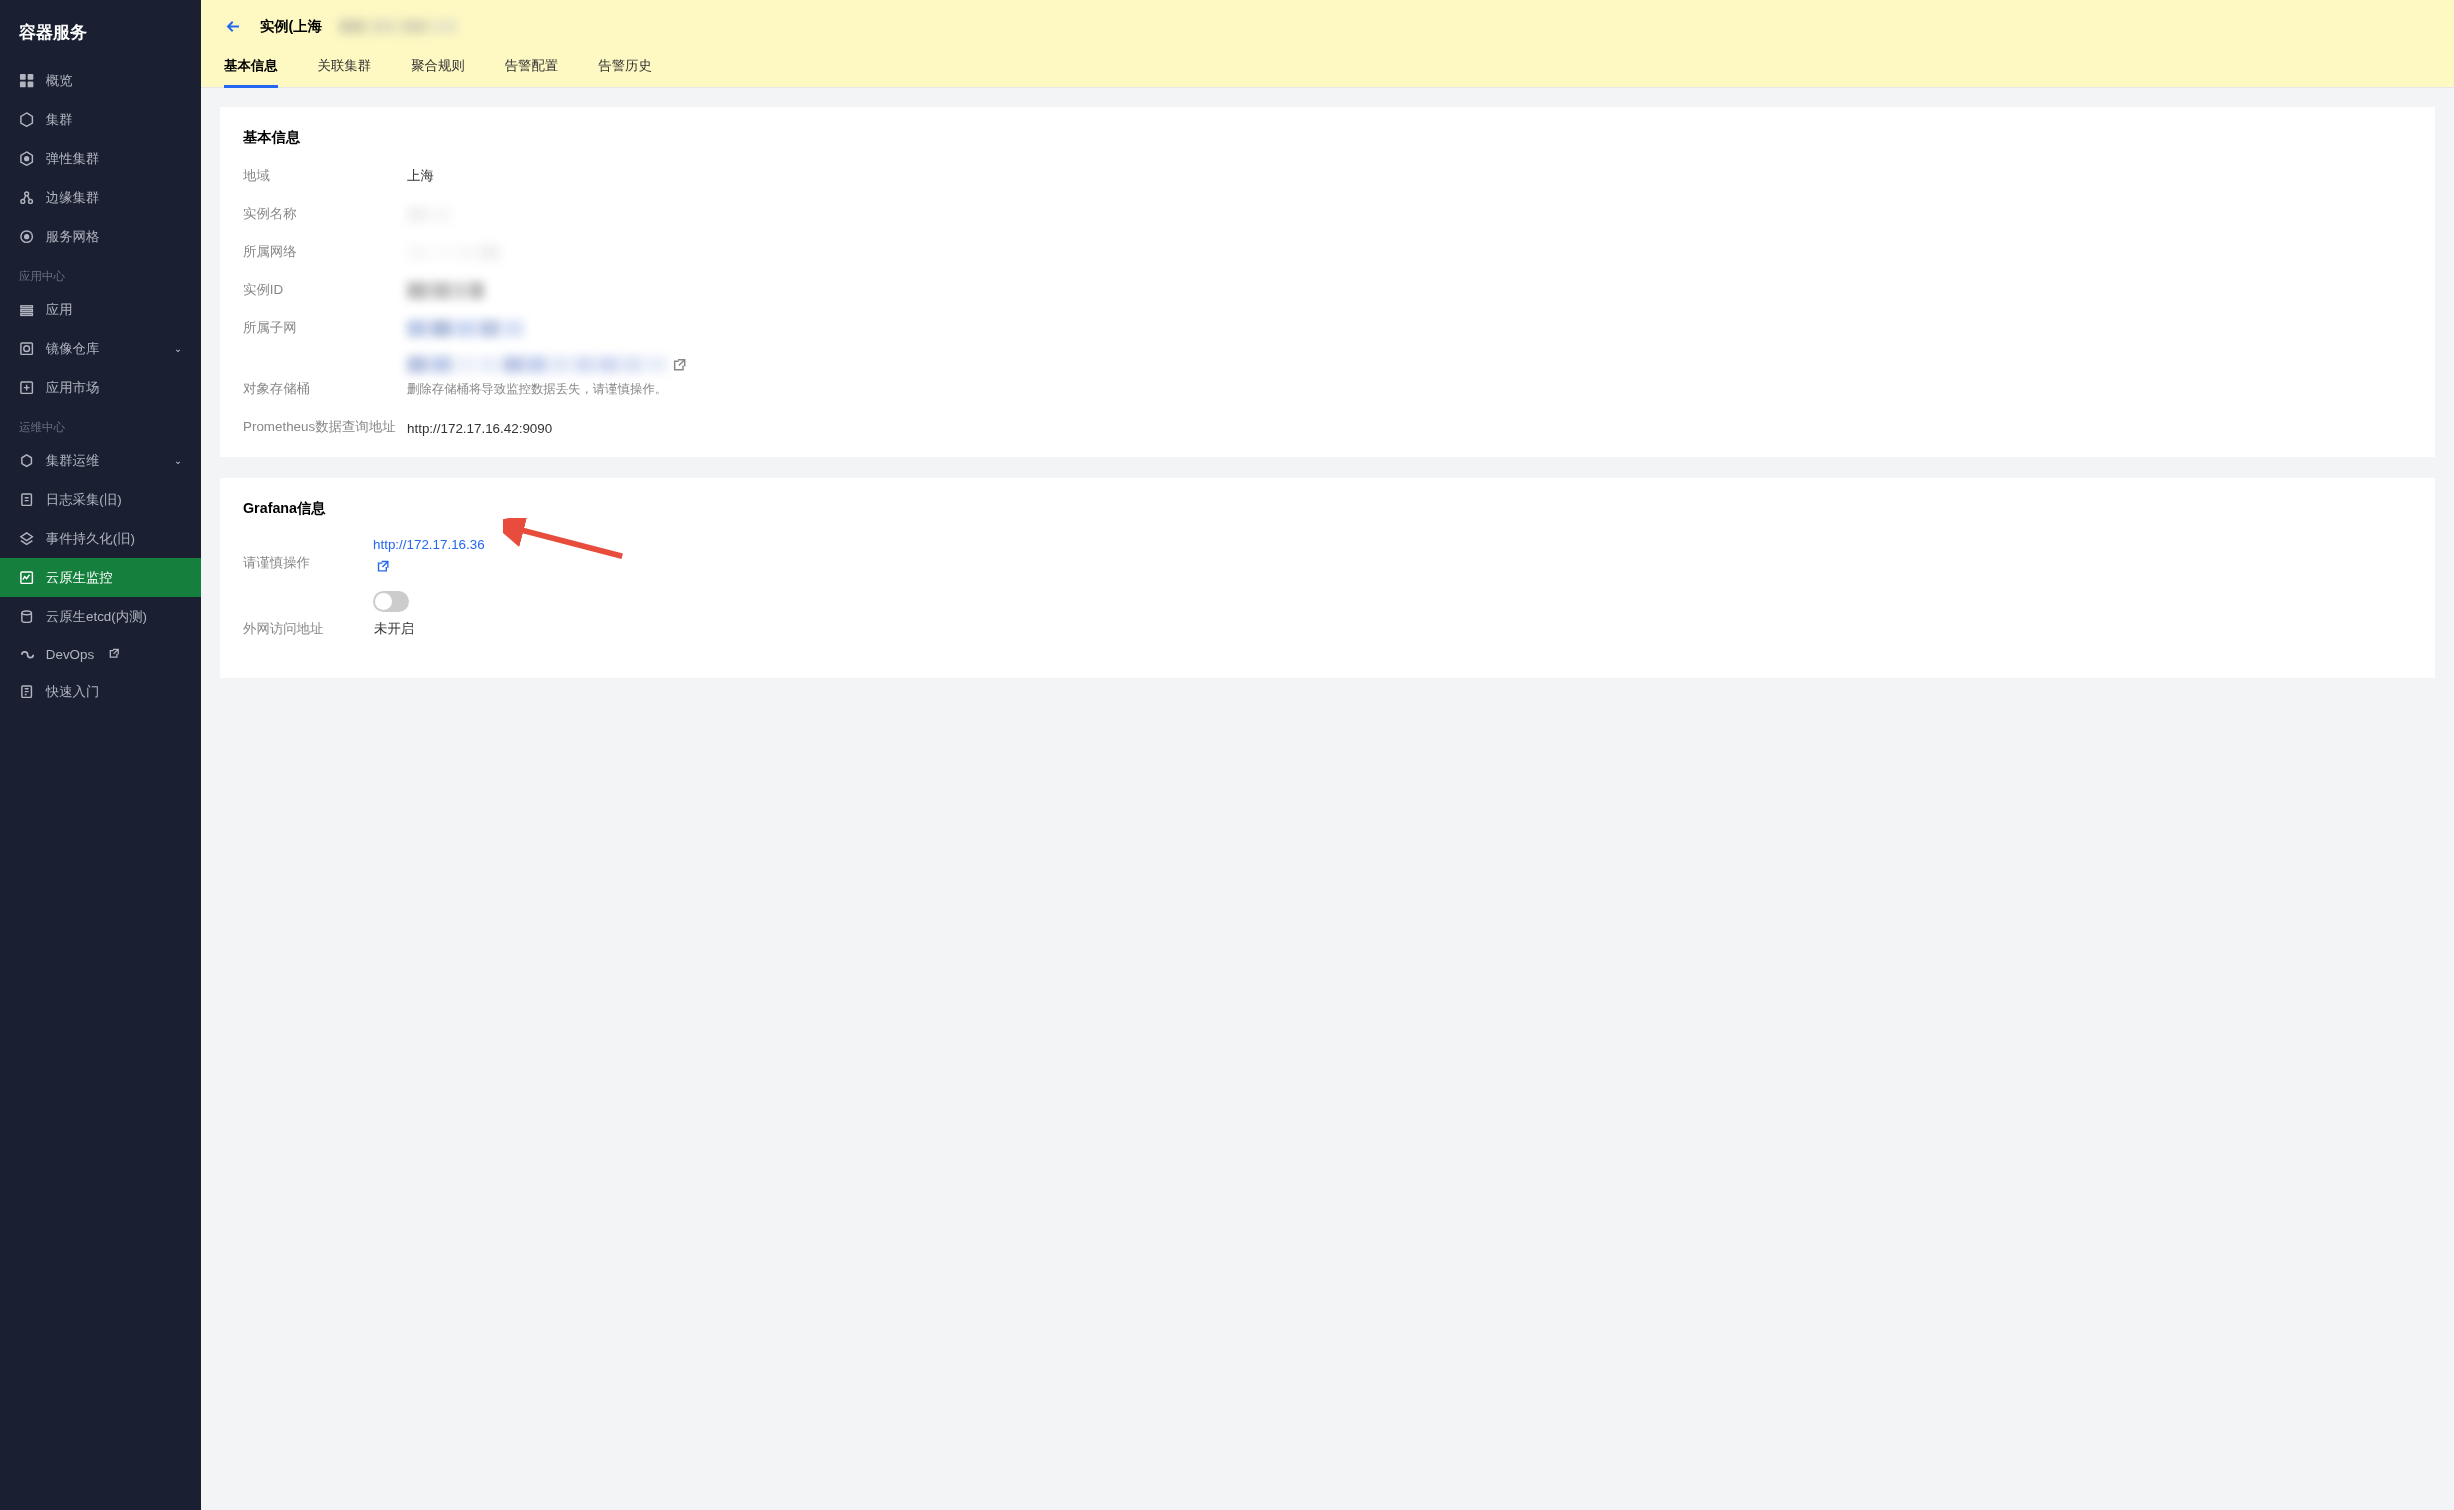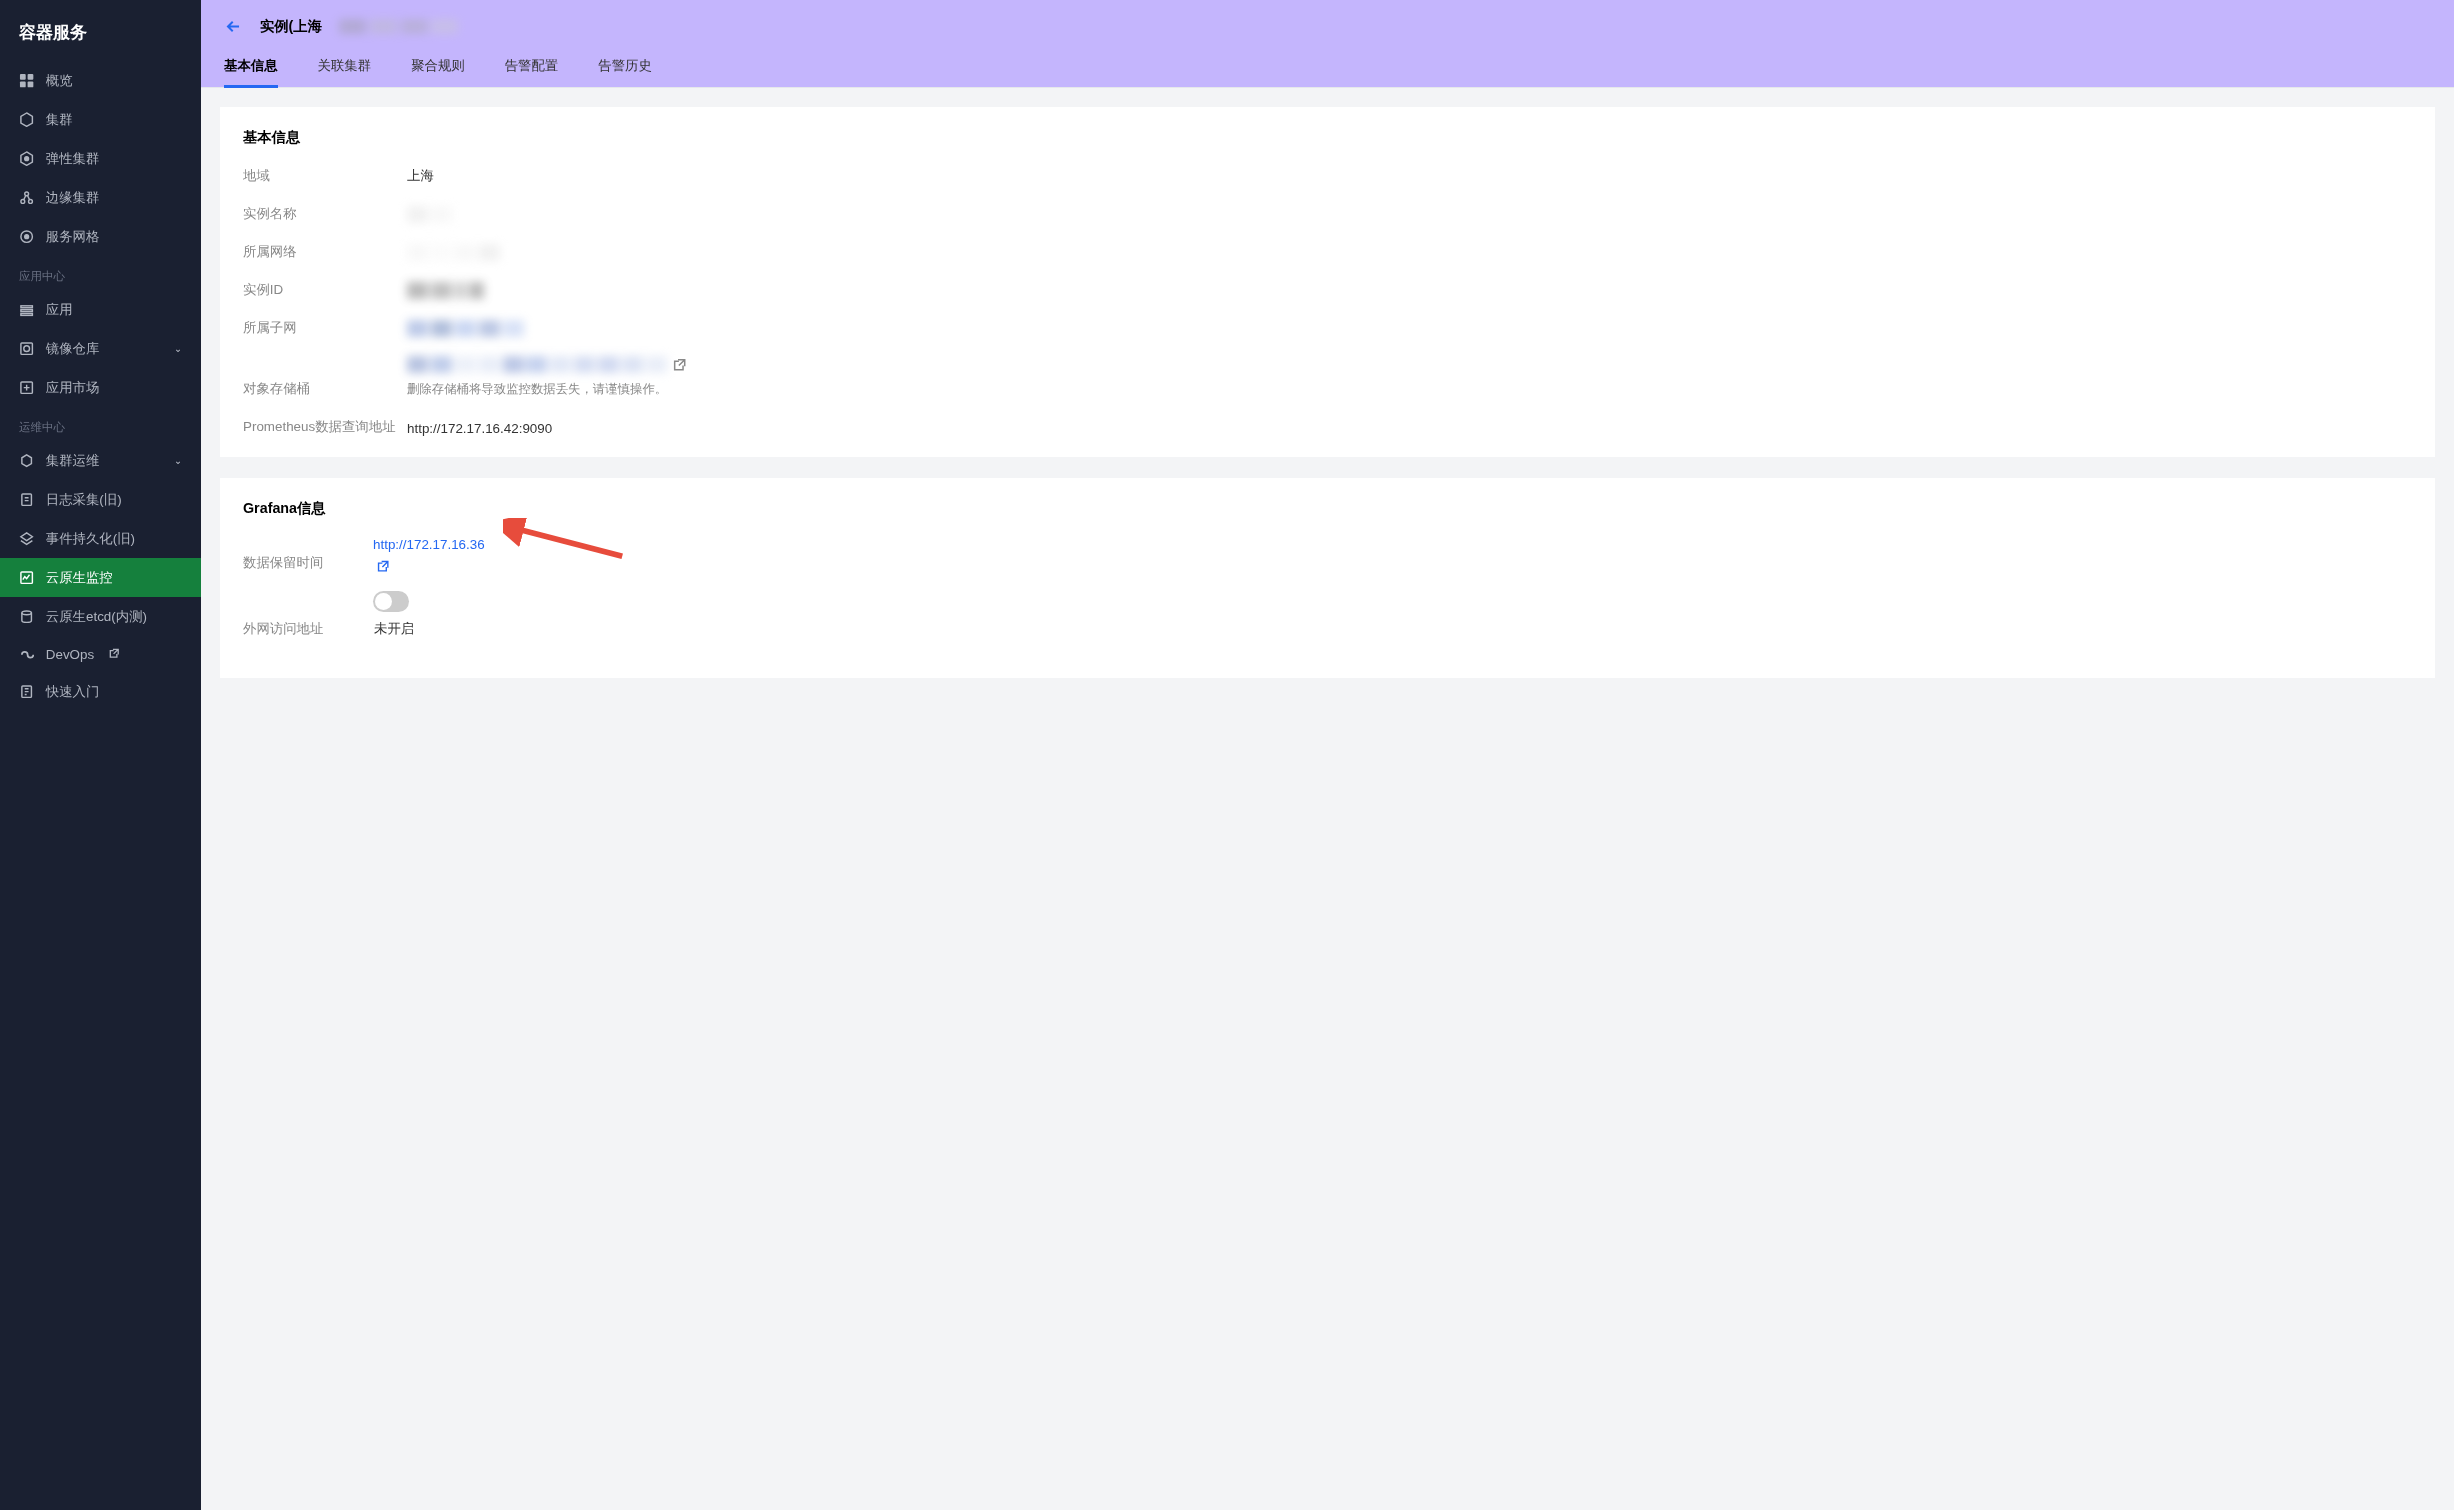--- a/index.html
+++ b/index.html
@@ -57,21 +57,21 @@
     }
     .sidebar-category {
       padding: 13.4px 19px 5.7px;
       font-size: 11.5px;
       color: #6b7284;
     }
     .main {
       flex: 1;
       display: flex;
       flex-direction: column;
-      background: #c4b5fd;
+      background: #fef9c3;
       overflow: hidden;
     }
     .breadcrumb-row {
       display: flex;
       align-items: center;
       padding: 17px 23px 7.6px;
       gap: 17px;
     }
     .back-icon {
       color: #2468f2;
@@ -477,21 +477,21 @@
       <div class="field-row">
         <div class="field-label">Prometheus数据查询地址</div>
         <div class="field-value">http://172.17.16.42:9090</div>
       </div>
     </div>
 
     <div class="card" style="position:relative">
       <div class="card-title">Grafana信息</div>
 
       <div class="field-row">
-        <div class="field-label" style="width:130px">数据保留时间</div>
+        <div class="field-label" style="width:130px">请谨慎操作</div>
         <div class="field-value row-inline">
           <span class="link">http://172.17.16.36</span>
           <span class="open-icon">
               <svg width="12.4" height="12.4" viewBox="0 0 16 16" fill="none" stroke="currentColor" stroke-width="1.8">
                 <path d="M6 2h8v8M14 2L7 9"></path>
                 <path d="M12 9v5H2V4h5"></path>
               </svg>
             </span>
         </div>
       </div>

